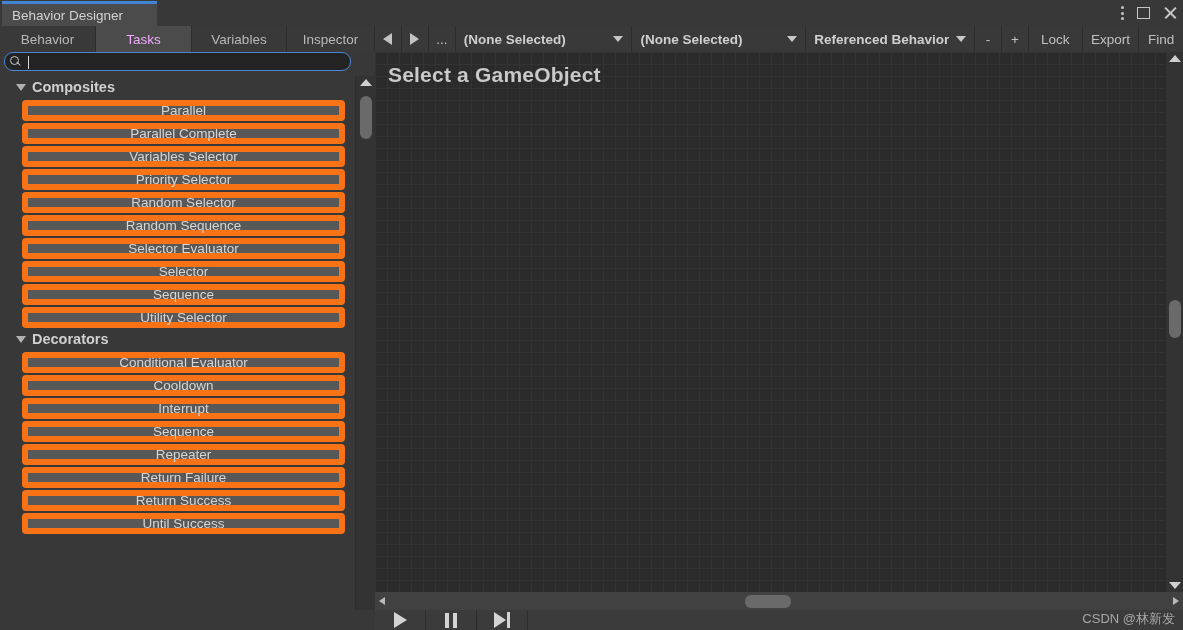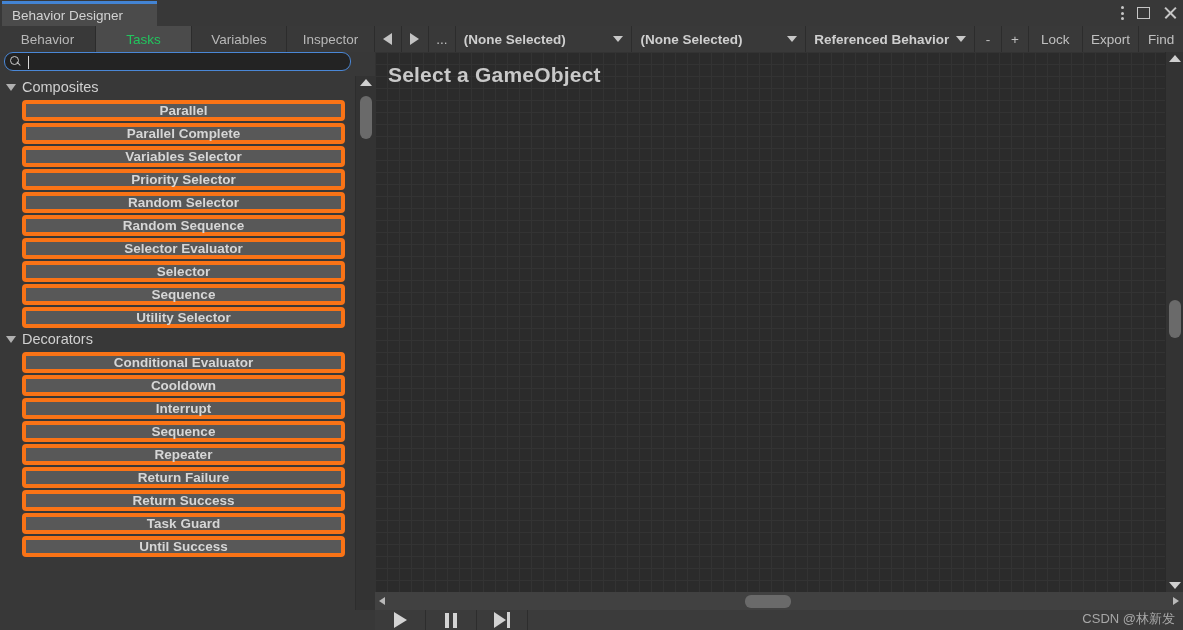--- a/index.html
+++ b/index.html
@@ -50,21 +50,21 @@
     background: #393939;
     display: flex; align-items: stretch;
   }
   .ptab {
     height: 26px; display:flex; align-items:center; justify-content:center;
     color:#b8b8b8; font-size: 13.5px;
     border-right: 1px solid #2c2c2c;
     background: #393939;
     text-align: right;
   }
-  .ptab.active { background: #4b4b4b; color: #22c55e; }
+  .ptab.active { background: #4b4b4b; color: #f0abfc; }
   #tab-behavior { width: 96px; }
   #tab-tasks { width: 96px; }
   #tab-variables { width: 95px; }
   #tab-inspector { width: 88px; }
 
   #toolbar {
     position: absolute; left: 375px; top: 26px; width: 808px; height: 26px;
     display: flex; align-items: stretch; background: #393939;
   }
   .tbtn {
@@ -106,31 +106,31 @@
     flex:1; background:transparent; border:0; outline:none;
     color:#d4d4d4; font-size:12px; font-family:"Liberation Sans",sans-serif;
     padding-left:3px; height:17px;
   }
   #caret-blink {
     position:absolute; left:23px; top:3px; width:1px; height:13px; background:#d9d9d9;
   }
 
   .cat-header {
     display:flex; align-items:center; gap:6px;
-    color:#d0d0d0; font-size:14.5px; font-weight:normal;
-    padding-left:6px; height:22px;
+    color:#d0d0d0; font-size:14.5px; font-weight:bold;
+    padding-left:16px; height:22px;
   }
   .cat-tri { width:0;height:0;border-left:5.5px solid transparent;border-right:5.5px solid transparent;border-top:7px solid #b0b0b0; }
   .task-btn {
     margin: 2px 0 0 22px; width: 323px; height: 21px;
     background: #585858;
-    border: 4px solid #f97316;
+    border: 6px solid #f97316;
     border-radius: 4px;
     color: #d6d6d6; font-size: 13.5px;
-    display:flex; align-items:center; justify-content:center;font-weight:bold;
+    display:flex; align-items:center; justify-content:center;
   }
   #tasklist {
     position:absolute; left:0; top:24px; width:354px; height:554px;
     overflow:hidden;
   }
 
   
   #side-scroll {
     position:absolute; left:355px; top:24px; width:20px; height:554px;
     background:#333333; border-left:1px solid #2d2d2d;
@@ -310,21 +310,20 @@
           <span class="cat-tri"></span>
           <span>Decorators</span>
         </div>
         <div class="task-btn">Conditional Evaluator</div>
         <div class="task-btn">Cooldown</div>
         <div class="task-btn">Interrupt</div>
         <div class="task-btn">Sequence</div>
         <div class="task-btn">Repeater</div>
         <div class="task-btn">Return Failure</div>
         <div class="task-btn">Return Success</div>
-        <div class="task-btn">Task Guard</div>
         <div class="task-btn">Until Success</div>
       </div>
 
     <div id="side-scroll">
       <div style="display:flex;justify-content:center;padding-top:3px">
         <span class="sb-arrow-up"></span>
       </div>
       <div id="side-thumb"></div>
       <div style="position:absolute;left:0;bottom:3px;width:20px;display:flex;justify-content:center">
         <span class="sb-arrow-dn"></span>

